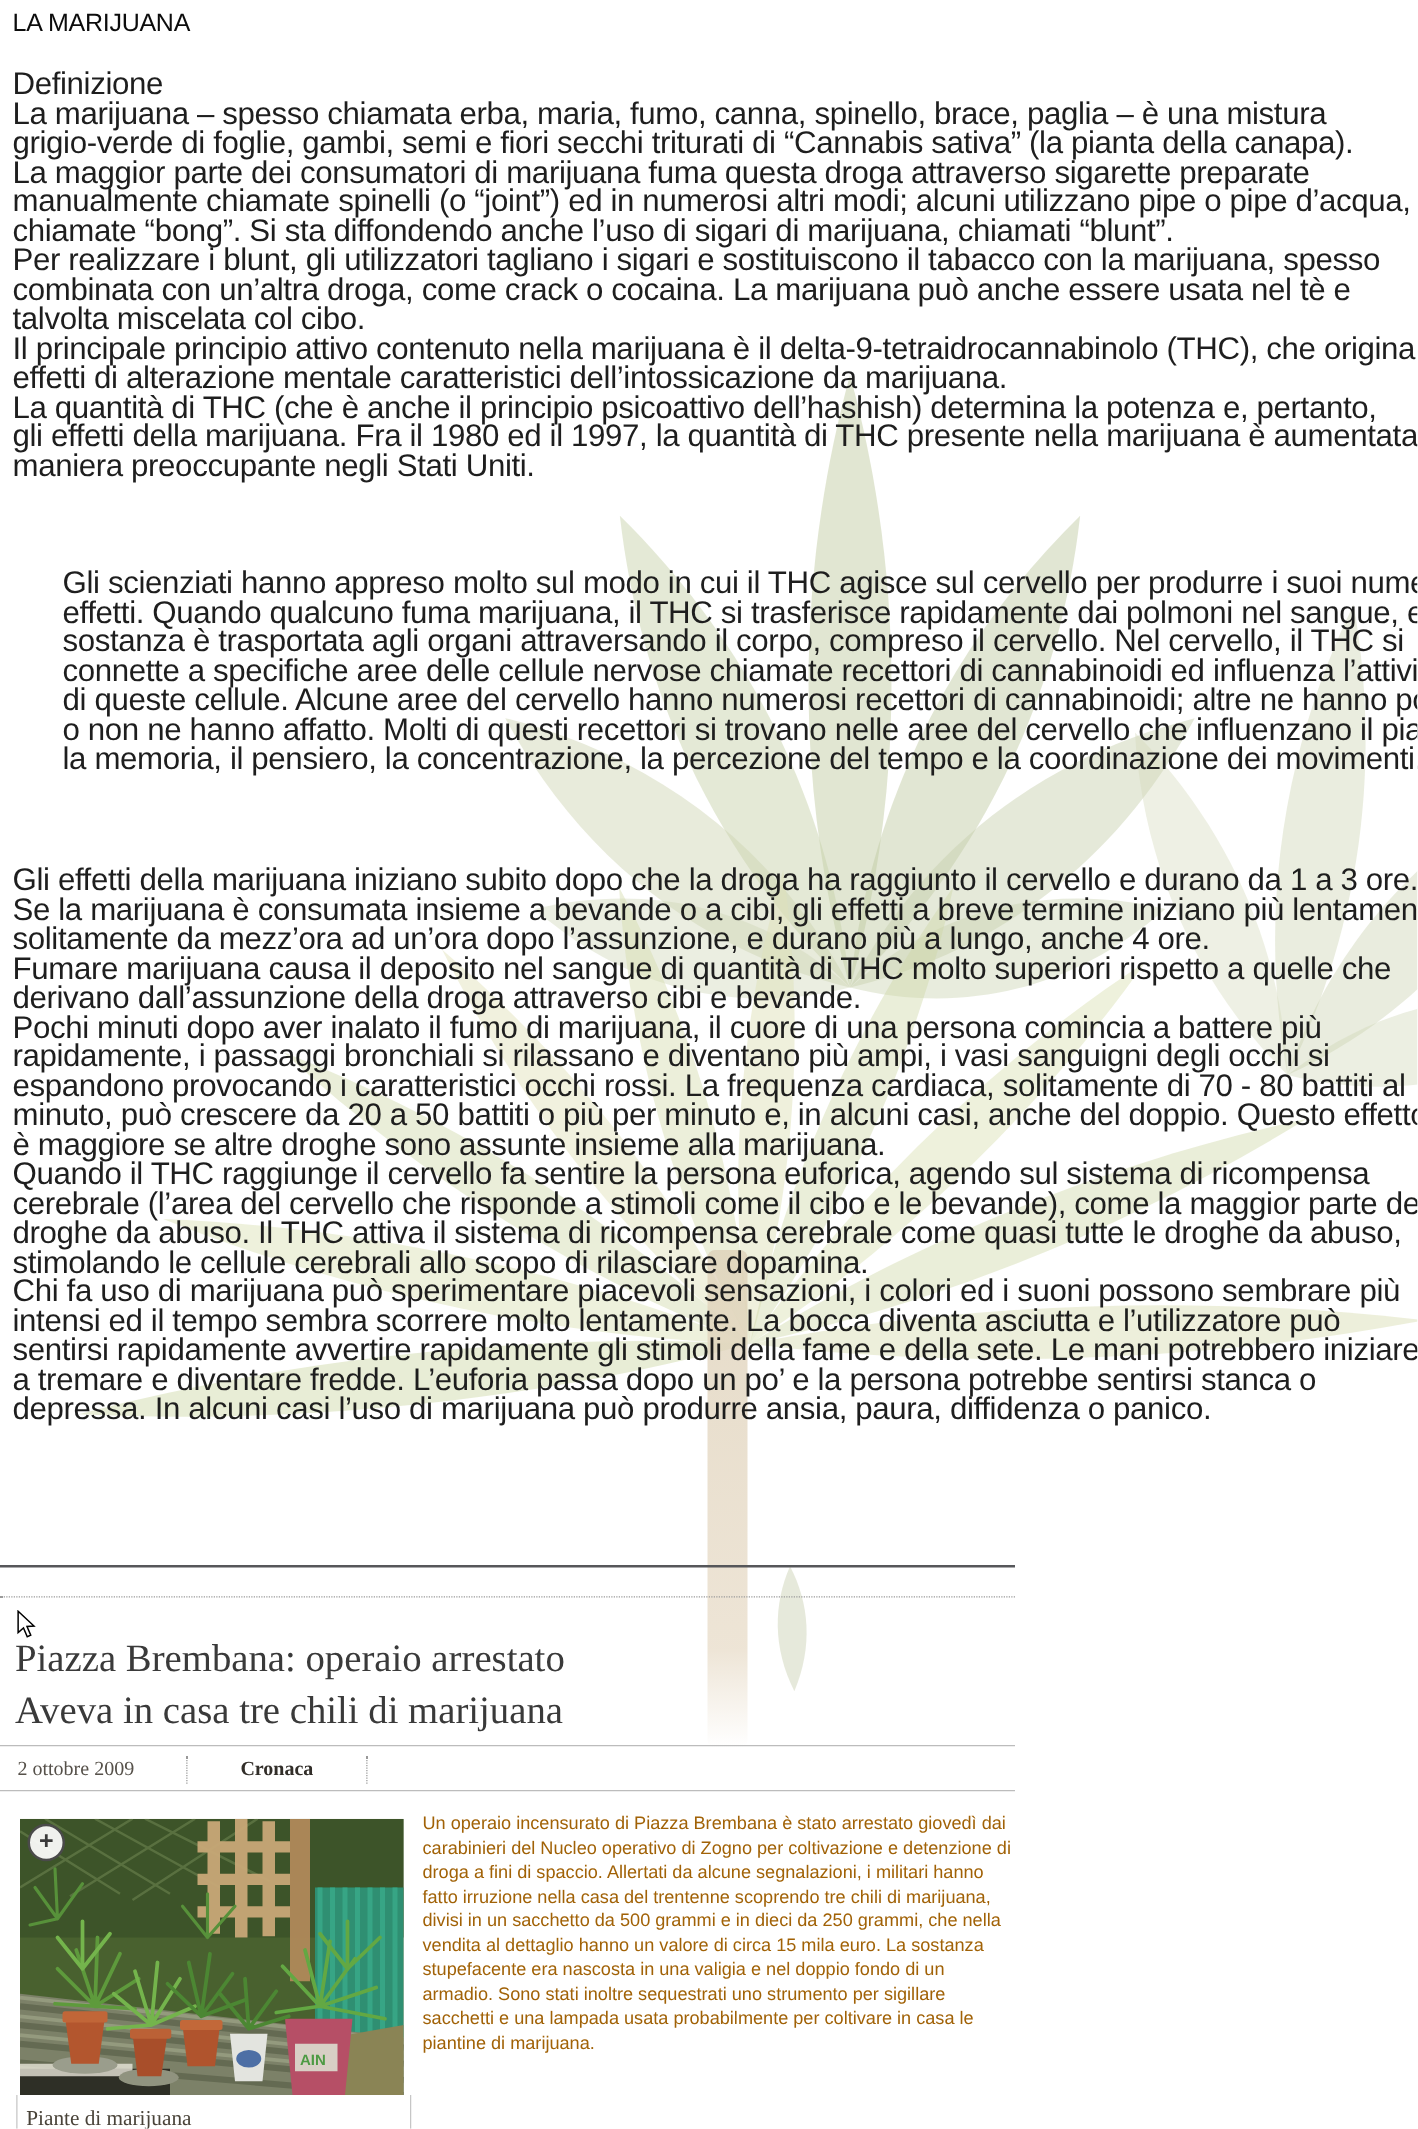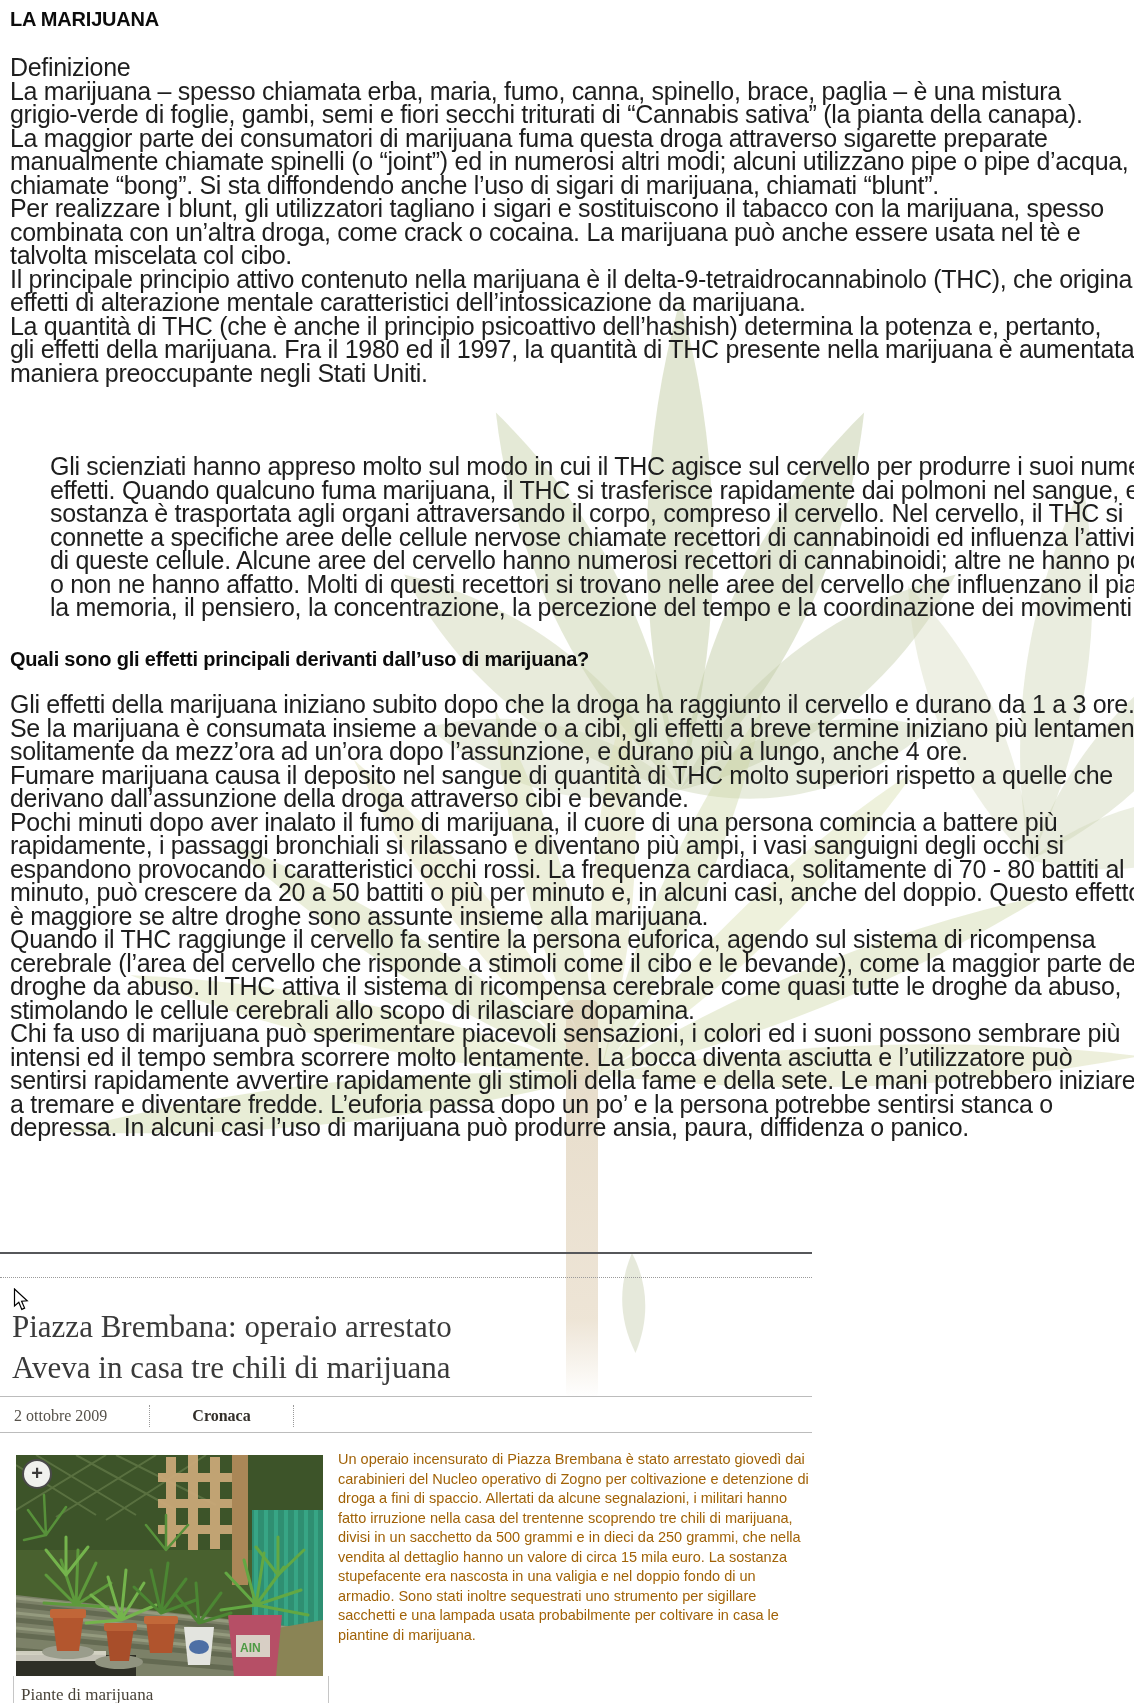--- a/index.html
+++ b/index.html
@@ -2,21 +2,21 @@
 <html><head>
 <meta charset="utf-8">
 <style>
   html,body{margin:0;padding:0;background:#ffffff;}
   #page{position:relative;width:1134px;height:1703px;background:#ffffff;overflow:hidden;
         font-family:"Liberation Sans",sans-serif;}
   .wm{position:absolute;left:0;top:0;z-index:0;pointer-events:none;}
   .layer{position:absolute;z-index:1;}
 
   
-  .doc-title{left:10px;top:8px;font-size:20px;font-weight:bold;color:#0c0c0c;letter-spacing:-0.2px;}
+  .doc-title{left:10px;top:8px;font-size:20px;font-weight:normal;color:#0c0c0c;letter-spacing:-0.2px;}
   .doc-block{white-space:pre;font-size:25px;line-height:23.5px;color:#1e1e1e;letter-spacing:-0.3px;font-stretch:condensed;}
   .doc-h{font-size:20px;font-weight:bold;color:#0c0c0c;letter-spacing:-0.2px;font-stretch:condensed;}
 
   
   .topline{left:0;top:1252px;width:812px;height:2px;background:#56575a;}
   .crumbs{left:18px;top:1256px;width:780px;font-family:"Liberation Serif",serif;font-size:15px;color:#47423a;}
   .crumbs span{margin-right:7px;}
   .crumb-sep{color:#6e6a60;font-weight:bold;font-size:13px;}
   .crumb-link-blue{color:#4d7e9e;}
   .dotline{left:0;top:1277px;width:812px;height:0;border-top:1px dotted #9a9a9a;}
@@ -105,21 +105,20 @@
 
 
   <div class="layer doc-block" style="left:10px;top:455px;margin-left:40px;">Gli scienziati hanno appreso molto sul modo in cui il THC agisce sul cervello per produrre i suoi numerosi
 effetti. Quando qualcuno fuma marijuana, il THC si trasferisce rapidamente dai polmoni nel sangue, e la
 sostanza è trasportata agli organi attraversando il corpo, compreso il cervello. Nel cervello, il THC si
 connette a specifiche aree delle cellule nervose chiamate recettori di cannabinoidi ed influenza l’attività
 di queste cellule. Alcune aree del cervello hanno numerosi recettori di cannabinoidi; altre ne hanno pochi
 o non ne hanno affatto. Molti di questi recettori si trovano nelle aree del cervello che influenzano il piacere,
 la memoria, il pensiero, la concentrazione, la percezione del tempo e la coordinazione dei movimenti.</div>
 
-  <div class="layer doc-h" style="left:10px;top:648px;">Quali sono gli effetti principali derivanti dall’uso di marijuana?</div>
 
   <div class="layer doc-block" style="left:10px;top:693px;">Gli effetti della marijuana iniziano subito dopo che la droga ha raggiunto il cervello e durano da 1 a 3 ore.
 Se la marijuana è consumata insieme a bevande o a cibi, gli effetti a breve termine iniziano più lentamente
 solitamente da mezz’ora ad un’ora dopo l’assunzione, e durano più a lungo, anche 4 ore.
 Fumare marijuana causa il deposito nel sangue di quantità di THC molto superiori rispetto a quelle che
 derivano dall’assunzione della droga attraverso cibi e bevande.
 Pochi minuti dopo aver inalato il fumo di marijuana, il cuore di una persona comincia a battere più
 rapidamente, i passaggi bronchiali si rilassano e diventano più ampi, i vasi sanguigni degli occhi si
 espandono provocando i caratteristici occhi rossi. La frequenza cardiaca, solitamente di 70 - 80 battiti al
 minuto, può crescere da 20 a 50 battiti o più per minuto e, in alcuni casi, anche del doppio. Questo effetto

